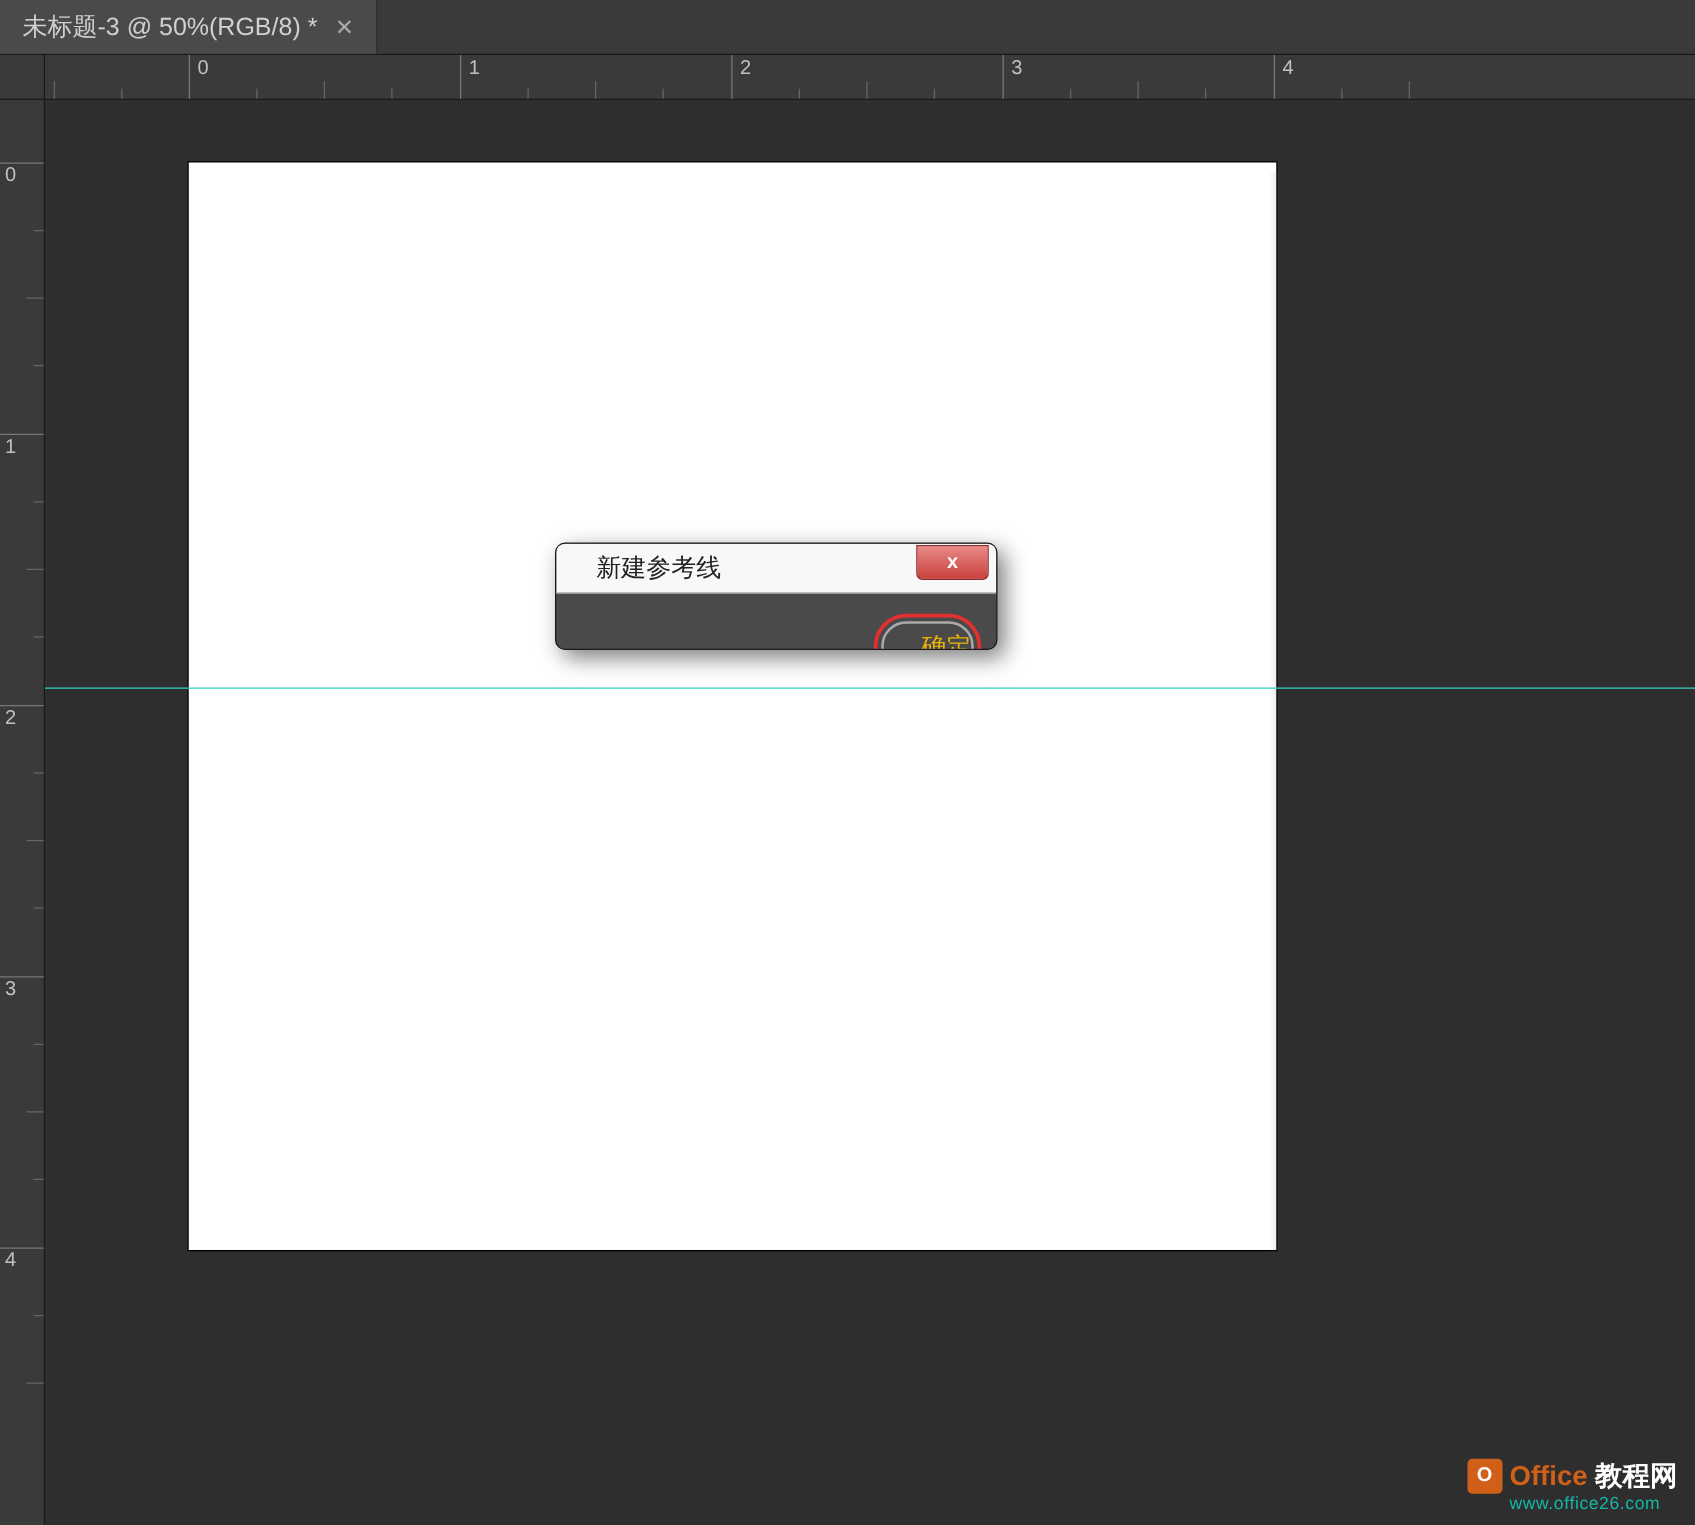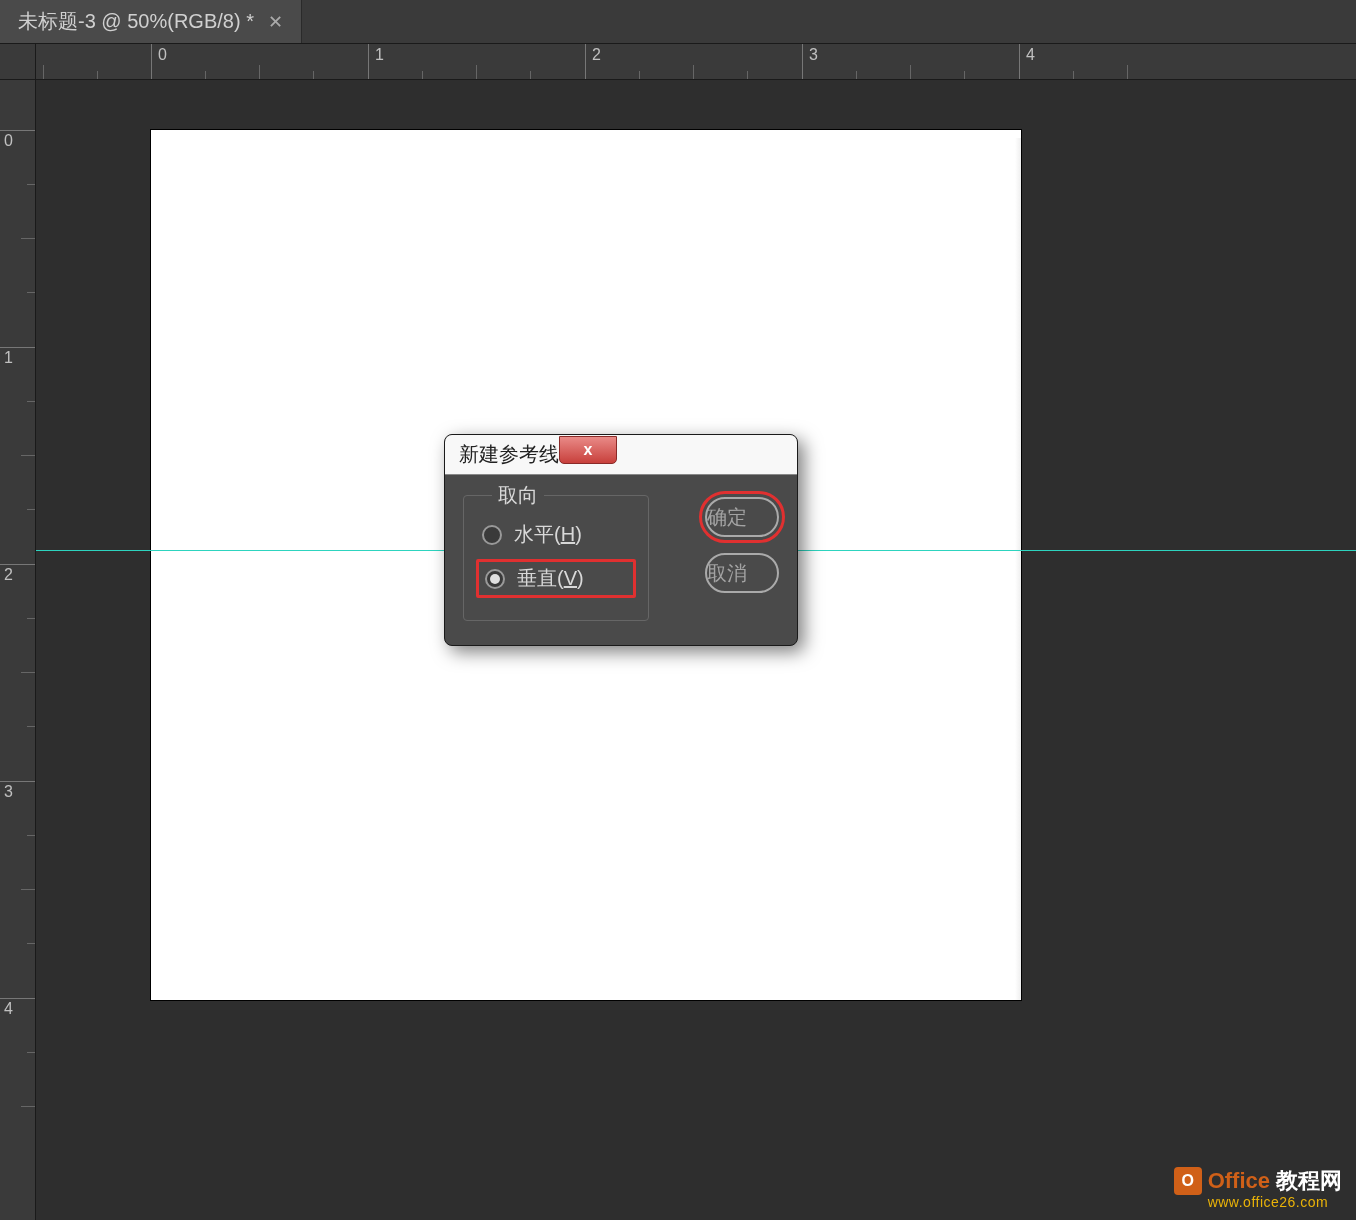--- a/index.html
+++ b/index.html
@@ -148,22 +148,24 @@
       border: 1px solid #1a1a1a;
       border-radius: 8px;
       box-shadow: 6px 6px 18px rgba(0,0,0,0.5);
       overflow: hidden;
     }
     .dialog-titlebar {
       background: #f8f8f8;
       height: 40px;
       display: flex;
       align-items: center;
-      padding-left: 14px;
+      justify-content: space-between;
+      padding-left: 32px;
       border-bottom: 1px solid #888;
+      gap: 47px;
     }
     .dialog-title {
       color: #222;
       font-size: 20px;
     }
     .dialog-close {
       width: 58px;
       height: 28px;
       background: linear-gradient(to bottom, #e98a87, #c8403c);
       border: 1px solid #8a2a28;
@@ -248,25 +250,25 @@
       display: flex;
       flex-direction: column;
       gap: 16px;
     }
     .dlg-btn {
       width: 74px;
       height: 40px;
       border: 2px solid #aaa;
       border-radius: 20px;
       background: #4a4a4a;
-      color: #a3a3a3;
-      font-size: 20px;
-      display: flex;
-      align-items: center;
-      justify-content: flex-start;
+      color: #eab308;
+      font-size: 20px;
+      display: flex;
+      align-items: center;
+      justify-content: flex-end;
       cursor: pointer;
     }
     .dlg-btn.ok {
       outline: 3px solid #e03030;
       outline-offset: 3px;
     }
     
     .watermark {
       position: absolute;
       right: 14px;
@@ -281,21 +283,21 @@
     }
     .wm-icon {
       width: 28px; height: 28px;
       background: #d06018;
       border-radius: 4px;
       display: flex; align-items: center; justify-content: center;
       color: #fff; font-weight: bold; font-size: 16px;
     }
     .wm-text1a { color: #d06018; font-size: 22px; font-weight: bold; }
     .wm-text1b { color: #ffffff; font-size: 22px; font-weight: bold; }
-    .wm-line2 { color: #eab308; font-size: 14px; letter-spacing: 0.5px; margin-left: 34px; }
+    .wm-line2 { color: #14b8a6; font-size: 14px; letter-spacing: 0.5px; margin-left: 34px; }
     .underline-char { text-decoration: underline; }
   </style>
 </head>
 <body>
 
 <div class="tab-bar">
   <div class="tab">
     <span>未标题-3 @ 50%(RGB/8) *</span>
     <span class="tab-close">✕</span>
   </div>
@@ -368,33 +370,20 @@
     <div class="guide-line"></div>
 
     <div class="dialog">
       <div class="dialog-titlebar">
         <span class="dialog-title">新建参考线</span>
         <div class="dialog-close">
           <span>x</span>
         </div>
       </div>
       <div class="dialog-body">
-        <div class="fieldset">
-          <div class="fieldset-legend">取向</div>
-          <div class="radio-row">
-            <span class="radio-outer"></span>
-            <span><span>水平(</span><span class="underline-char">H</span><span>)</span></span>
-          </div>
-          <div class="radio-row highlight-red">
-            <span class="radio-outer">
-                <span class="radio-inner"></span>
-              </span>
-            <span><span>垂直(</span><span class="underline-char">V</span><span>)</span></span>
-          </div>
-        </div>
 
 
         <div class="dialog-buttons">
           <div class="dlg-btn ok">
             <span>确定</span>
           </div>
           <div class="dlg-btn">
             <span>取消</span>
           </div>
         </div>

